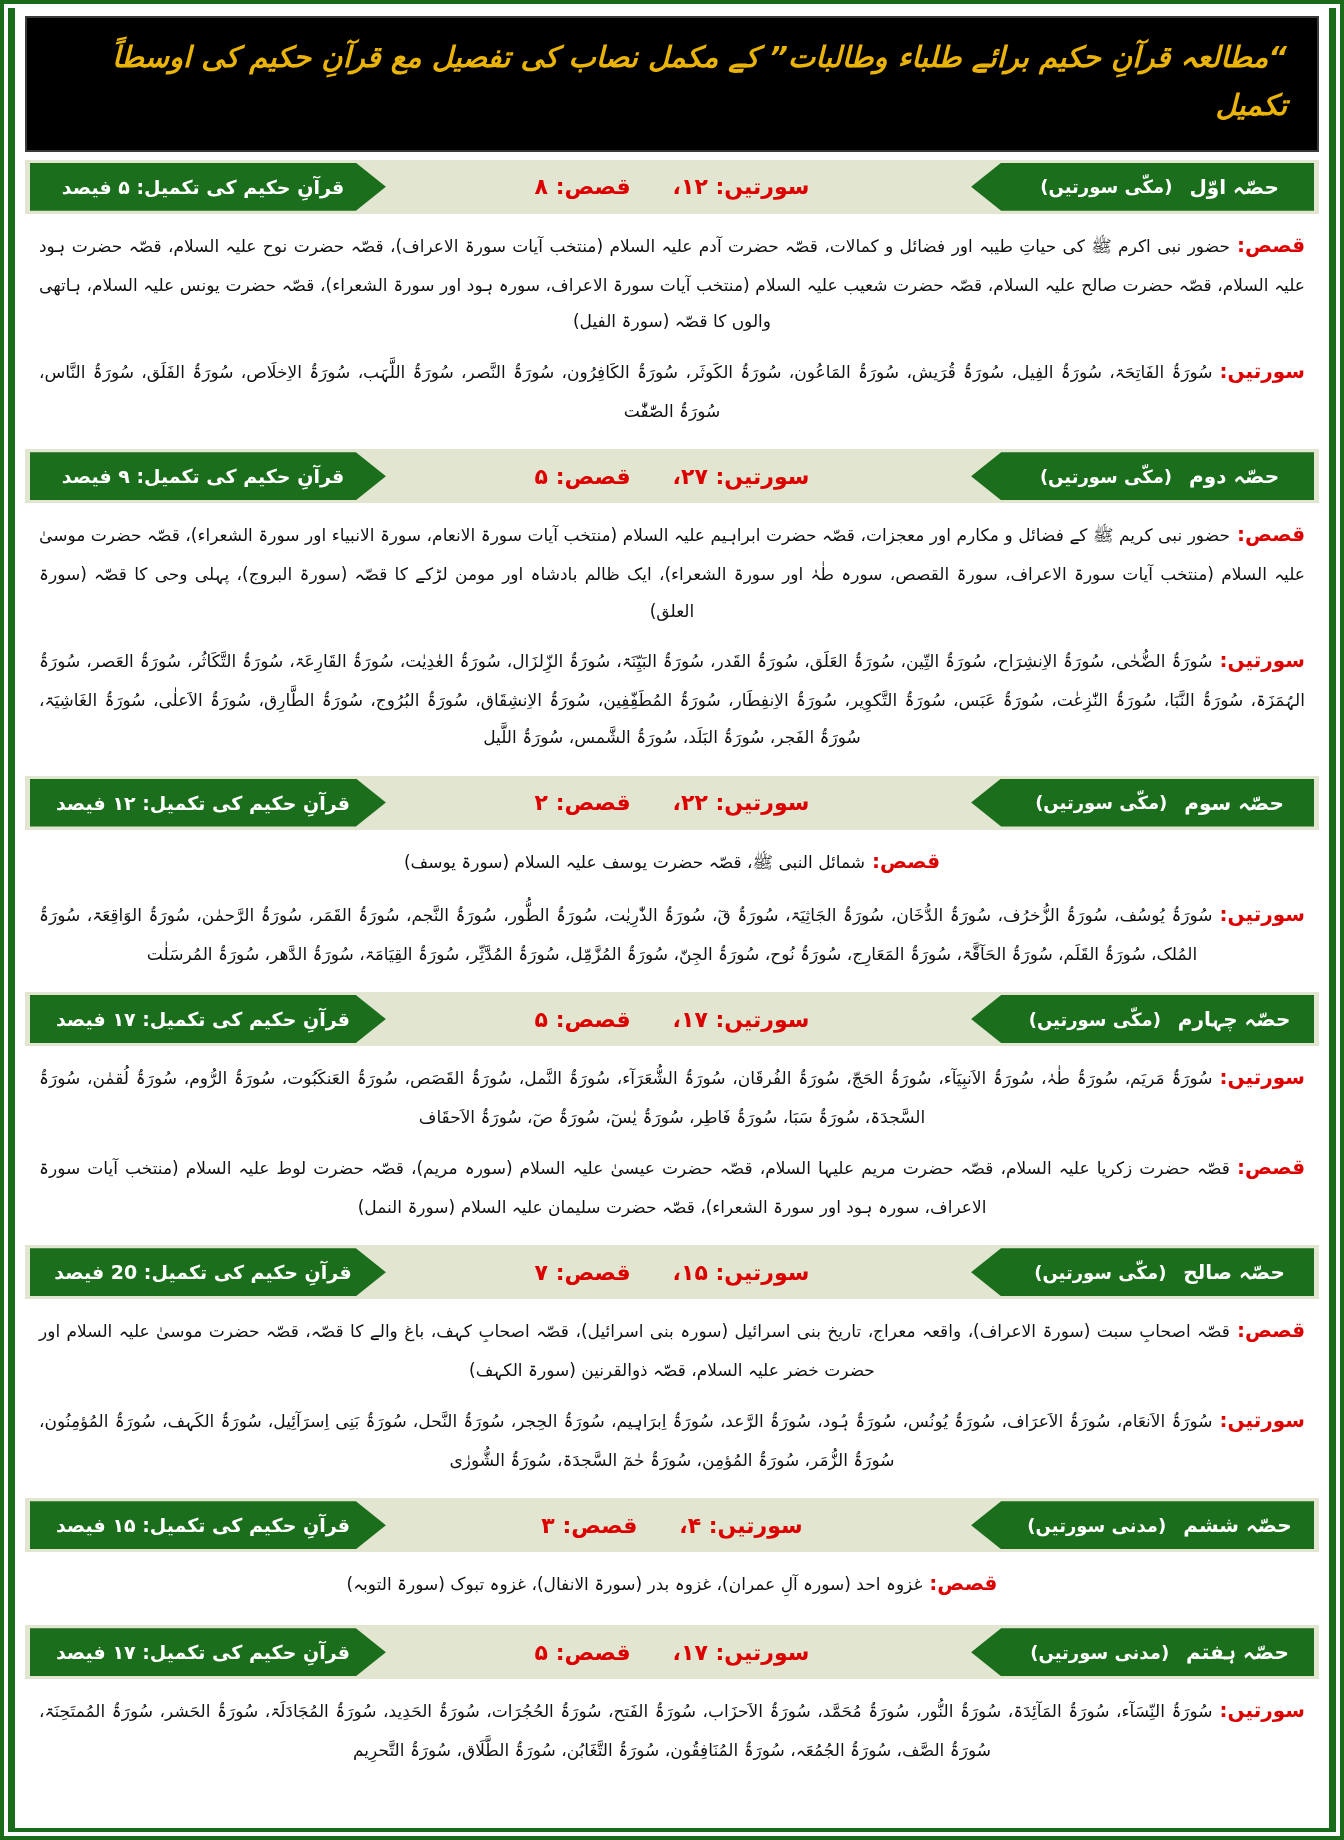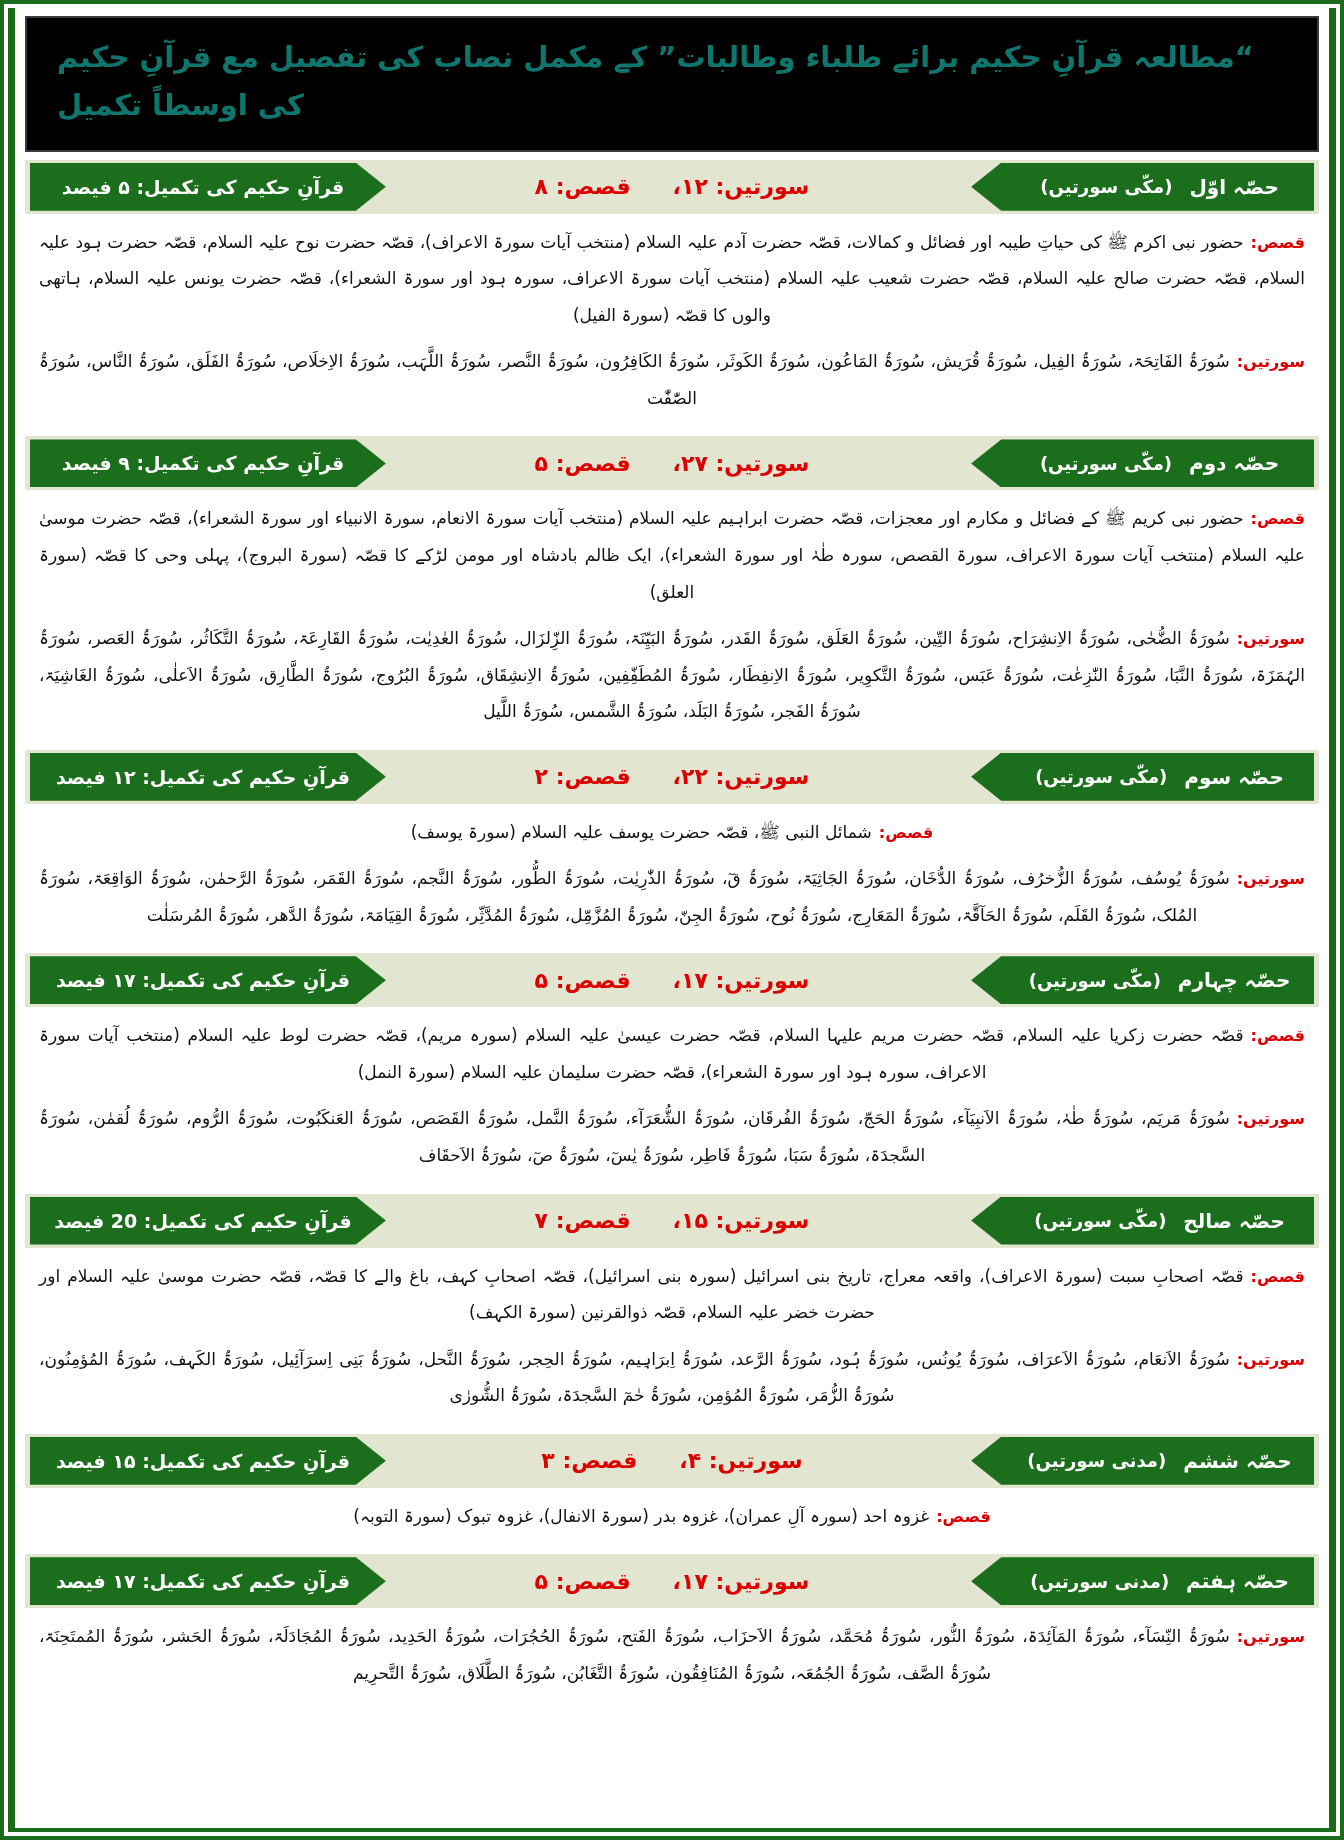--- a/index.html
+++ b/index.html
@@ -23,25 +23,26 @@
     background: #ffffff;
   }
 
   .banner {
     background: #000000;
     border: 2px solid #3a3a3a;
     padding: 16px 30px 20px 30px;
     margin-bottom: 8px;
   }
   .banner-text {
-    color: #0f766e;
+    color: #eab308;
     font-size: 29px;
     font-weight: bold;
-    text-align: left;
+    text-align: right;
     line-height: 1.65;
+    font-style: italic;
   }
 
   .part { margin-bottom: 4px; }
 
   .part-header {
     position: relative;
     height: 54px;
     background: #e2e5d0;
     margin-bottom: 4px;
   }
@@ -93,21 +94,21 @@
     font-size: 17px;
     line-height: 2.15;
     color: #111111;
     text-align: justify;
     text-align-last: center;
     direction: rtl;
   }
   .rlabel {
     color: #dd0000;
     font-weight: bold;
-    font-size: 16px;
+    font-size: 20px;
     margin-left: 7px;
     margin-top: 44px;
   }
 </style>
 </head>
 <body>
 
 <div class="frame">
   <div class="inner">
 
@@ -175,22 +176,22 @@
           <span>حصّہ چہارم</span>&nbsp;
           <span class="ptype">(مکّی سورتیں)</span>
         </div>
         <div class="counts">
           <span>سورتیں: ۱۷،</span>
           <span>قصص: ۵</span>
         </div>
         <div class="badge badge-completion">قرآنِ حکیم کی تکمیل: ۱۷ فیصد</div>
       </div>
       <div class="part-body">
+        <p class="bodyline"><span class="rlabel">سورتیں:</span><span>سُورَۃُ مَریَم، سُورَۃُ طٰہٰ، سُورَۃُ الاَنبِیَآء، سُورَۃُ الحَجّ، سُورَۃُ الفُرقَان، سُورَۃُ الشُّعَرَآء، سُورَۃُ النَّمل، سُورَۃُ القَصَص، سُورَۃُ العَنکَبُوت، سُورَۃُ الرُّوم، سُورَۃُ لُقمٰن، سُورَۃُ السَّجدَۃ، سُورَۃُ سَبَا، سُورَۃُ فَاطِر، سُورَۃُ یٰسٓ، سُورَۃُ صٓ، سُورَۃُ الاَحقَاف</span></p>
         <p class="bodyline"><span class="rlabel">قصص:</span><span>قصّہ حضرت زکریا علیہ السلام، قصّہ حضرت مریم علیہا السلام، قصّہ حضرت عیسیٰ علیہ السلام (سورہ مریم)، قصّہ حضرت لوط علیہ السلام (منتخب آیات سورۃ الاعراف، سورہ ہود اور سورۃ الشعراء)، قصّہ حضرت سلیمان علیہ السلام (سورۃ النمل)</span></p>
-        <p class="bodyline"><span class="rlabel">سورتیں:</span><span>سُورَۃُ مَریَم، سُورَۃُ طٰہٰ، سُورَۃُ الاَنبِیَآء، سُورَۃُ الحَجّ، سُورَۃُ الفُرقَان، سُورَۃُ الشُّعَرَآء، سُورَۃُ النَّمل، سُورَۃُ القَصَص، سُورَۃُ العَنکَبُوت، سُورَۃُ الرُّوم، سُورَۃُ لُقمٰن، سُورَۃُ السَّجدَۃ، سُورَۃُ سَبَا، سُورَۃُ فَاطِر، سُورَۃُ یٰسٓ، سُورَۃُ صٓ، سُورَۃُ الاَحقَاف</span></p>
       </div>
     </section>
 
     <section class="part">
       <div class="part-header">
         <div class="badge badge-part">
           <span>حصّہ صالح</span>&nbsp;
           <span class="ptype">(مکّی سورتیں)</span>
         </div>
         <div class="counts">

